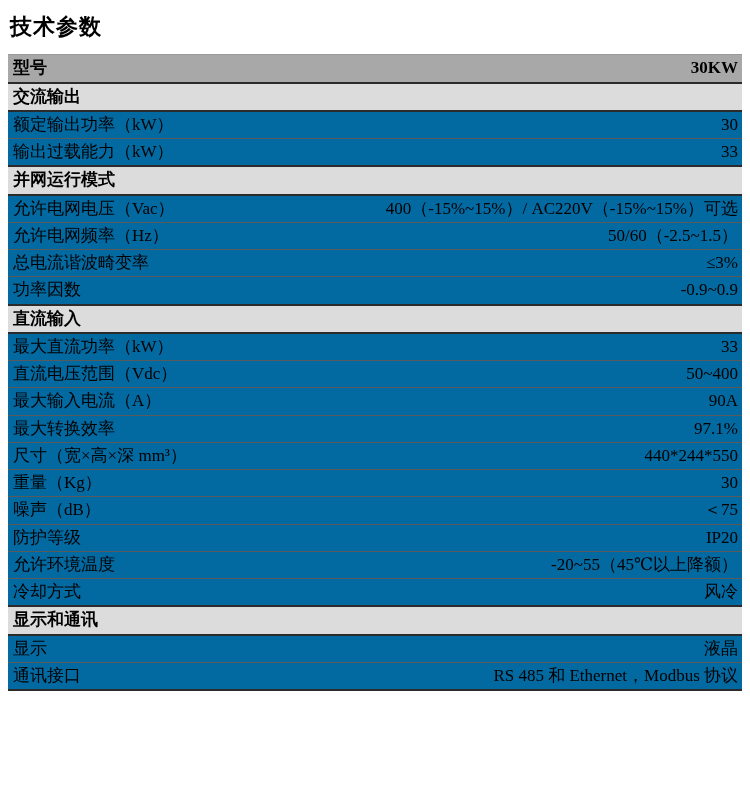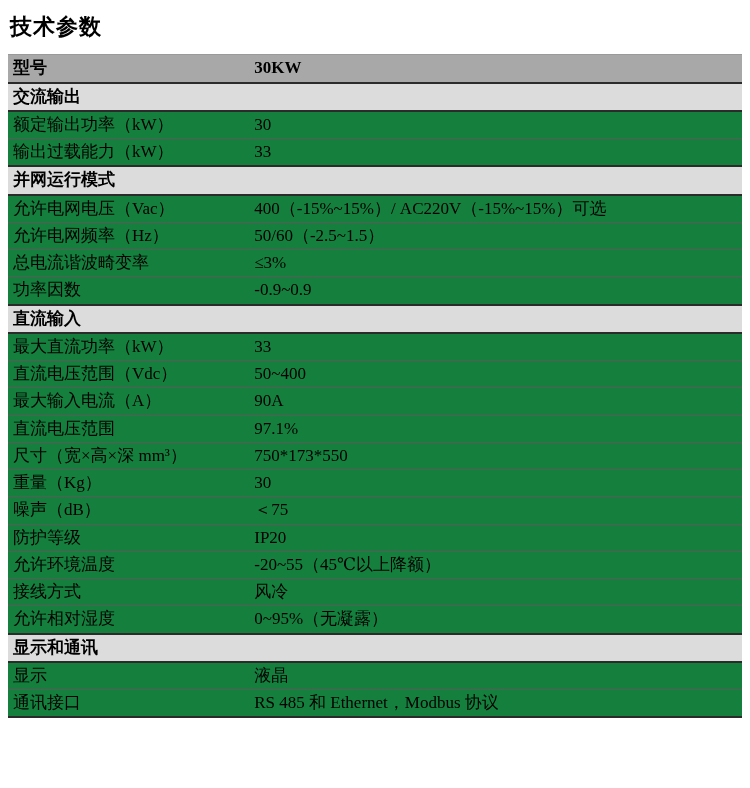--- a/index.html
+++ b/index.html
@@ -56,24 +56,24 @@
     padding-left: 20px;
   }
   tr.header-row td { height: 28px; }
   tr.section-row {
     background: var(--section-bg);
     border-top: 2px solid var(--heavy-border);
     border-bottom: 2px solid var(--heavy-border);
     font-weight: bold;
     border-radius: 9px;
   }
-  tr.data-row { background: #15803d; }
+  tr.data-row { background: #0369a1; }
   tr:last-child { border-bottom: 2px solid var(--heavy-border); }
   td.label { text-align: left; padding-left: 5px; }
-  td.value { text-align: left; }
+  td.value { text-align: right; }
 </style>
 </head>
 <body>
 
 <div class="page">
   <div class="doc-title">技术参数</div>
 
   <table class="spec-table">
     <colgroup>
       <col class="label-col">
@@ -124,50 +124,46 @@
         </tr>
         <tr class="data-row">
           <td class="label">直流电压范围（Vdc）</td>
           <td class="value">50~400</td>
         </tr>
         <tr class="data-row">
           <td class="label">最大输入电流（A）</td>
           <td class="value">90A</td>
         </tr>
         <tr class="data-row">
-          <td class="label">直流电压范围</td>
+          <td class="label">最大转换效率</td>
           <td class="value">97.1%</td>
         </tr>
         <tr class="data-row">
           <td class="label">尺寸（宽×高×深 mm³）</td>
-          <td class="value">750*173*550</td>
+          <td class="value">440*244*550</td>
         </tr>
         <tr class="data-row">
           <td class="label">重量（Kg）</td>
           <td class="value">30</td>
         </tr>
         <tr class="data-row">
           <td class="label">噪声（dB）</td>
           <td class="value">＜75</td>
         </tr>
         <tr class="data-row">
           <td class="label">防护等级</td>
           <td class="value">IP20</td>
         </tr>
         <tr class="data-row">
           <td class="label">允许环境温度</td>
           <td class="value">-20~55（45℃以上降额）</td>
         </tr>
         <tr class="data-row">
-          <td class="label">接线方式</td>
+          <td class="label">冷却方式</td>
           <td class="value">风冷</td>
-        </tr>
-        <tr class="data-row">
-          <td class="label">允许相对湿度</td>
-          <td class="value">0~95%（无凝露）</td>
         </tr>
         <tr class="section-row">
           <td class="label" colspan="2">显示和通讯</td>
         </tr>
         <tr class="data-row">
           <td class="label">显示</td>
           <td class="value">液晶</td>
         </tr>
         <tr class="data-row">
           <td class="label">通讯接口</td>

